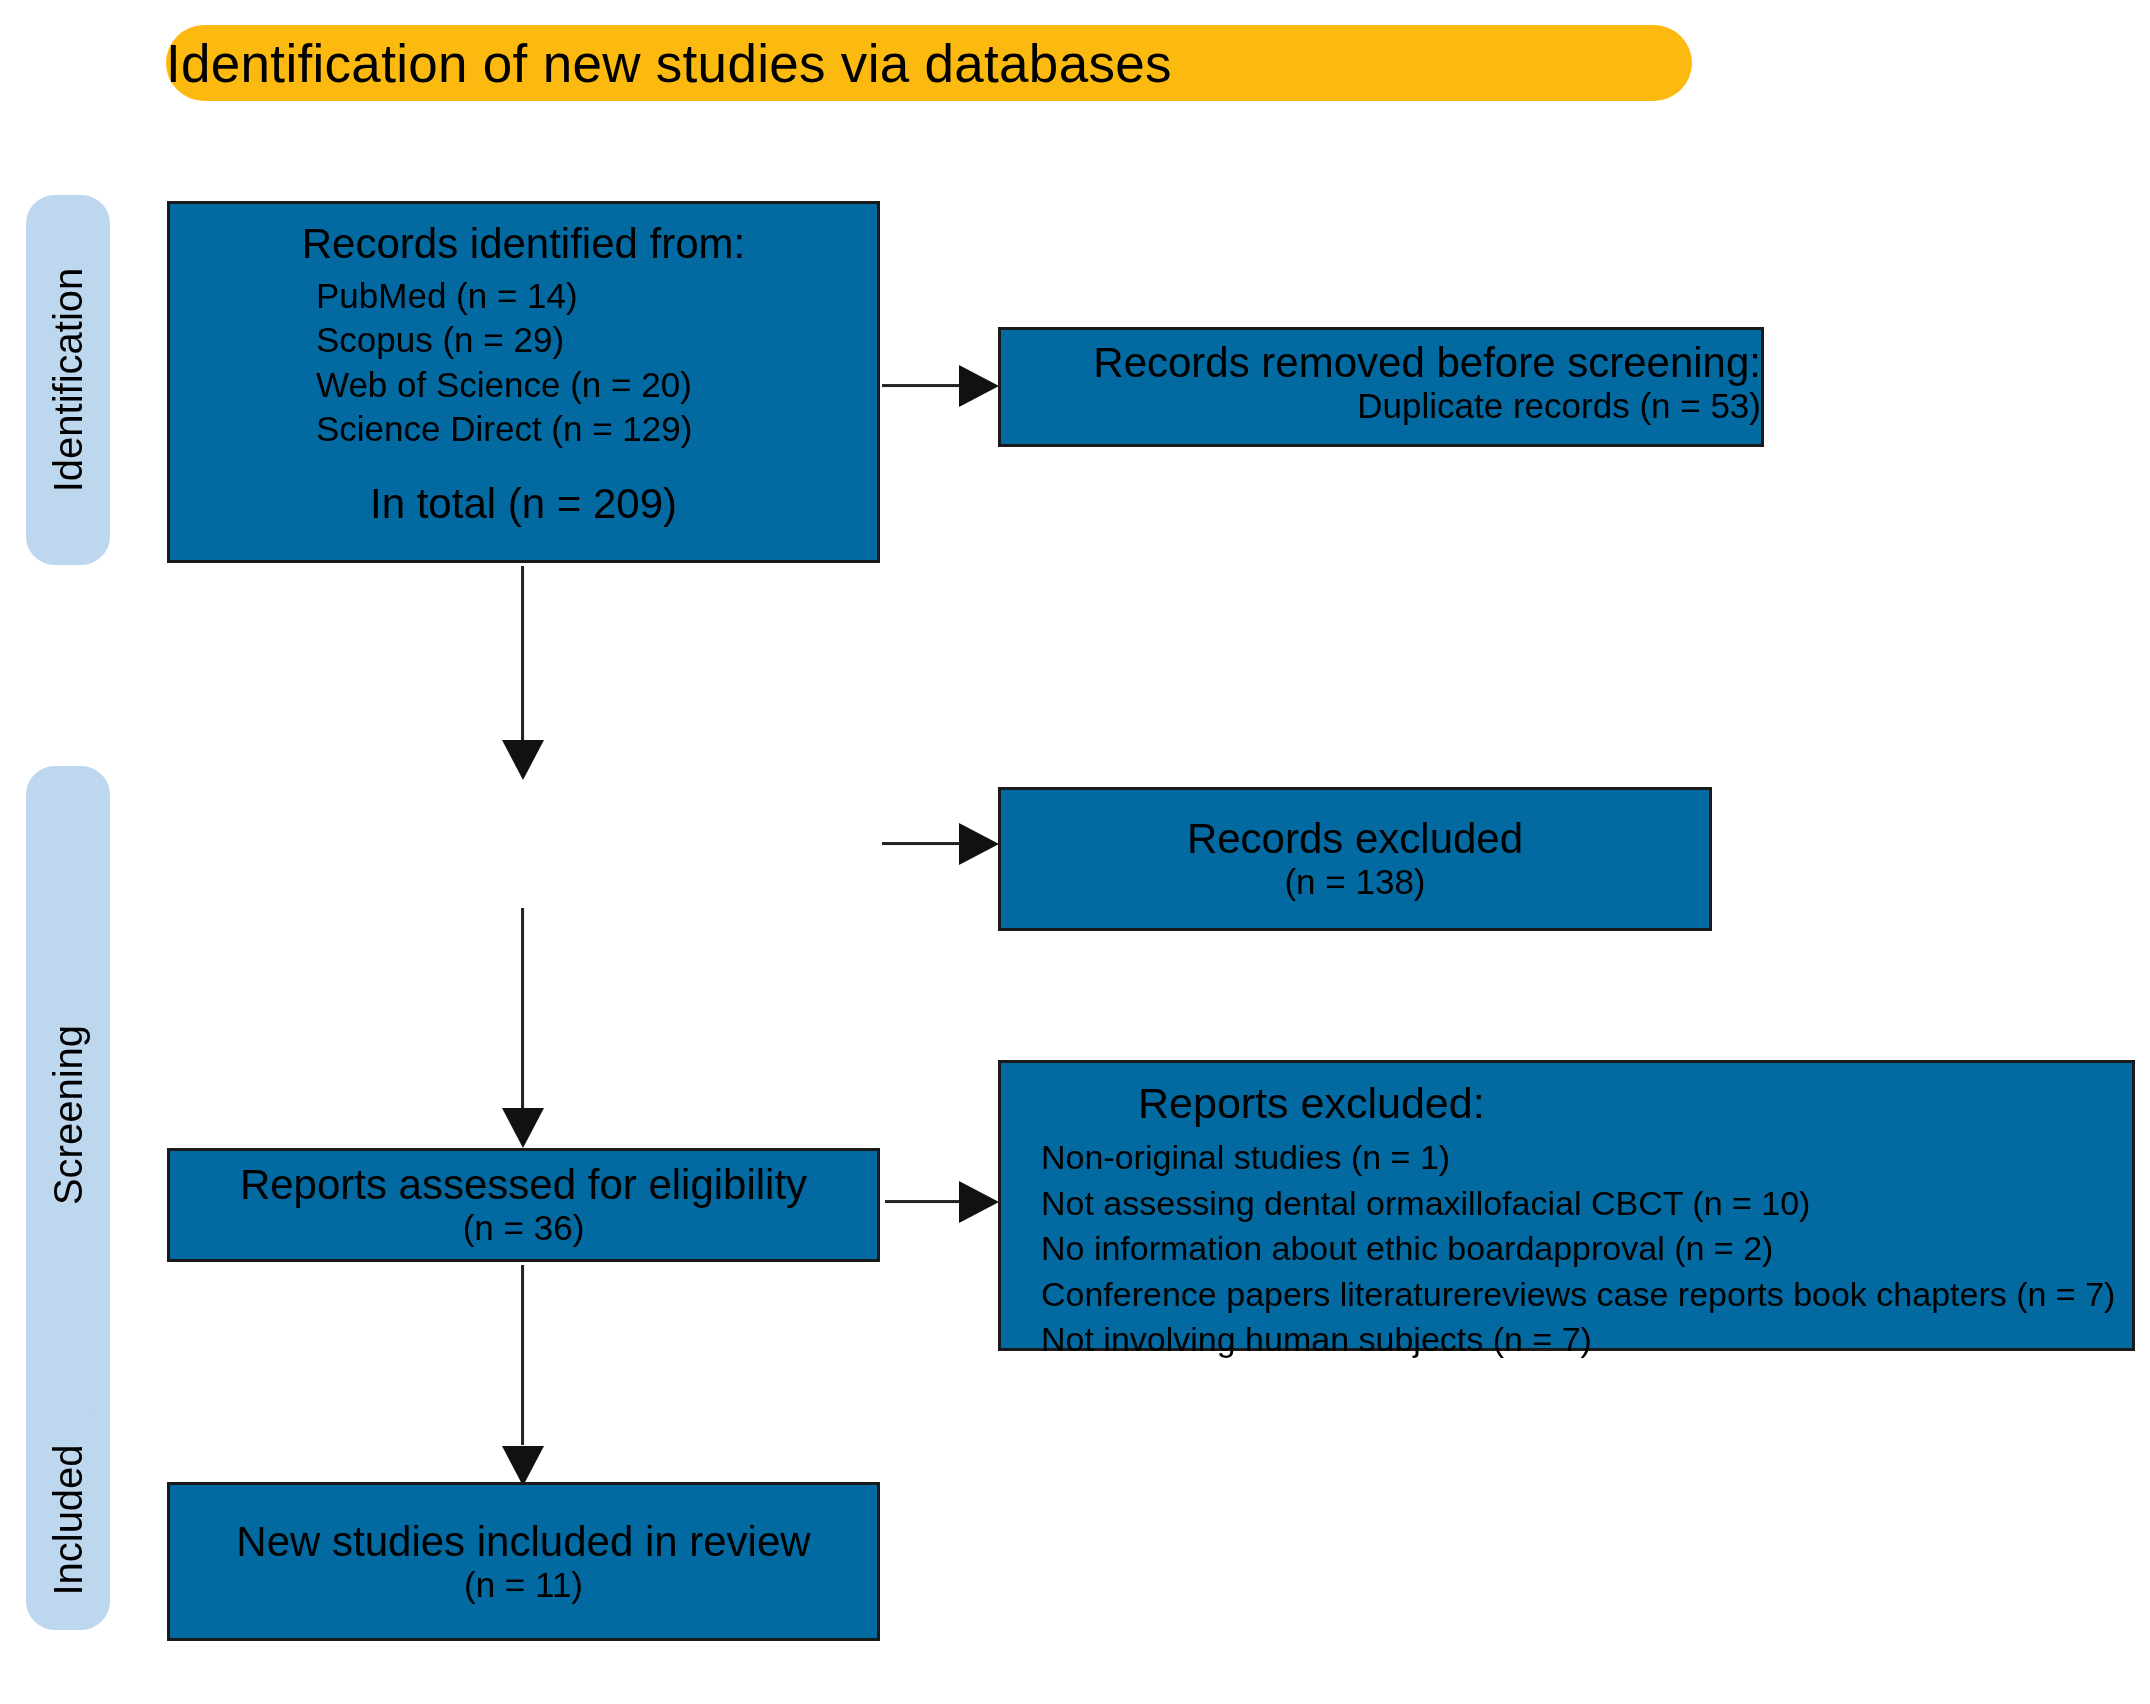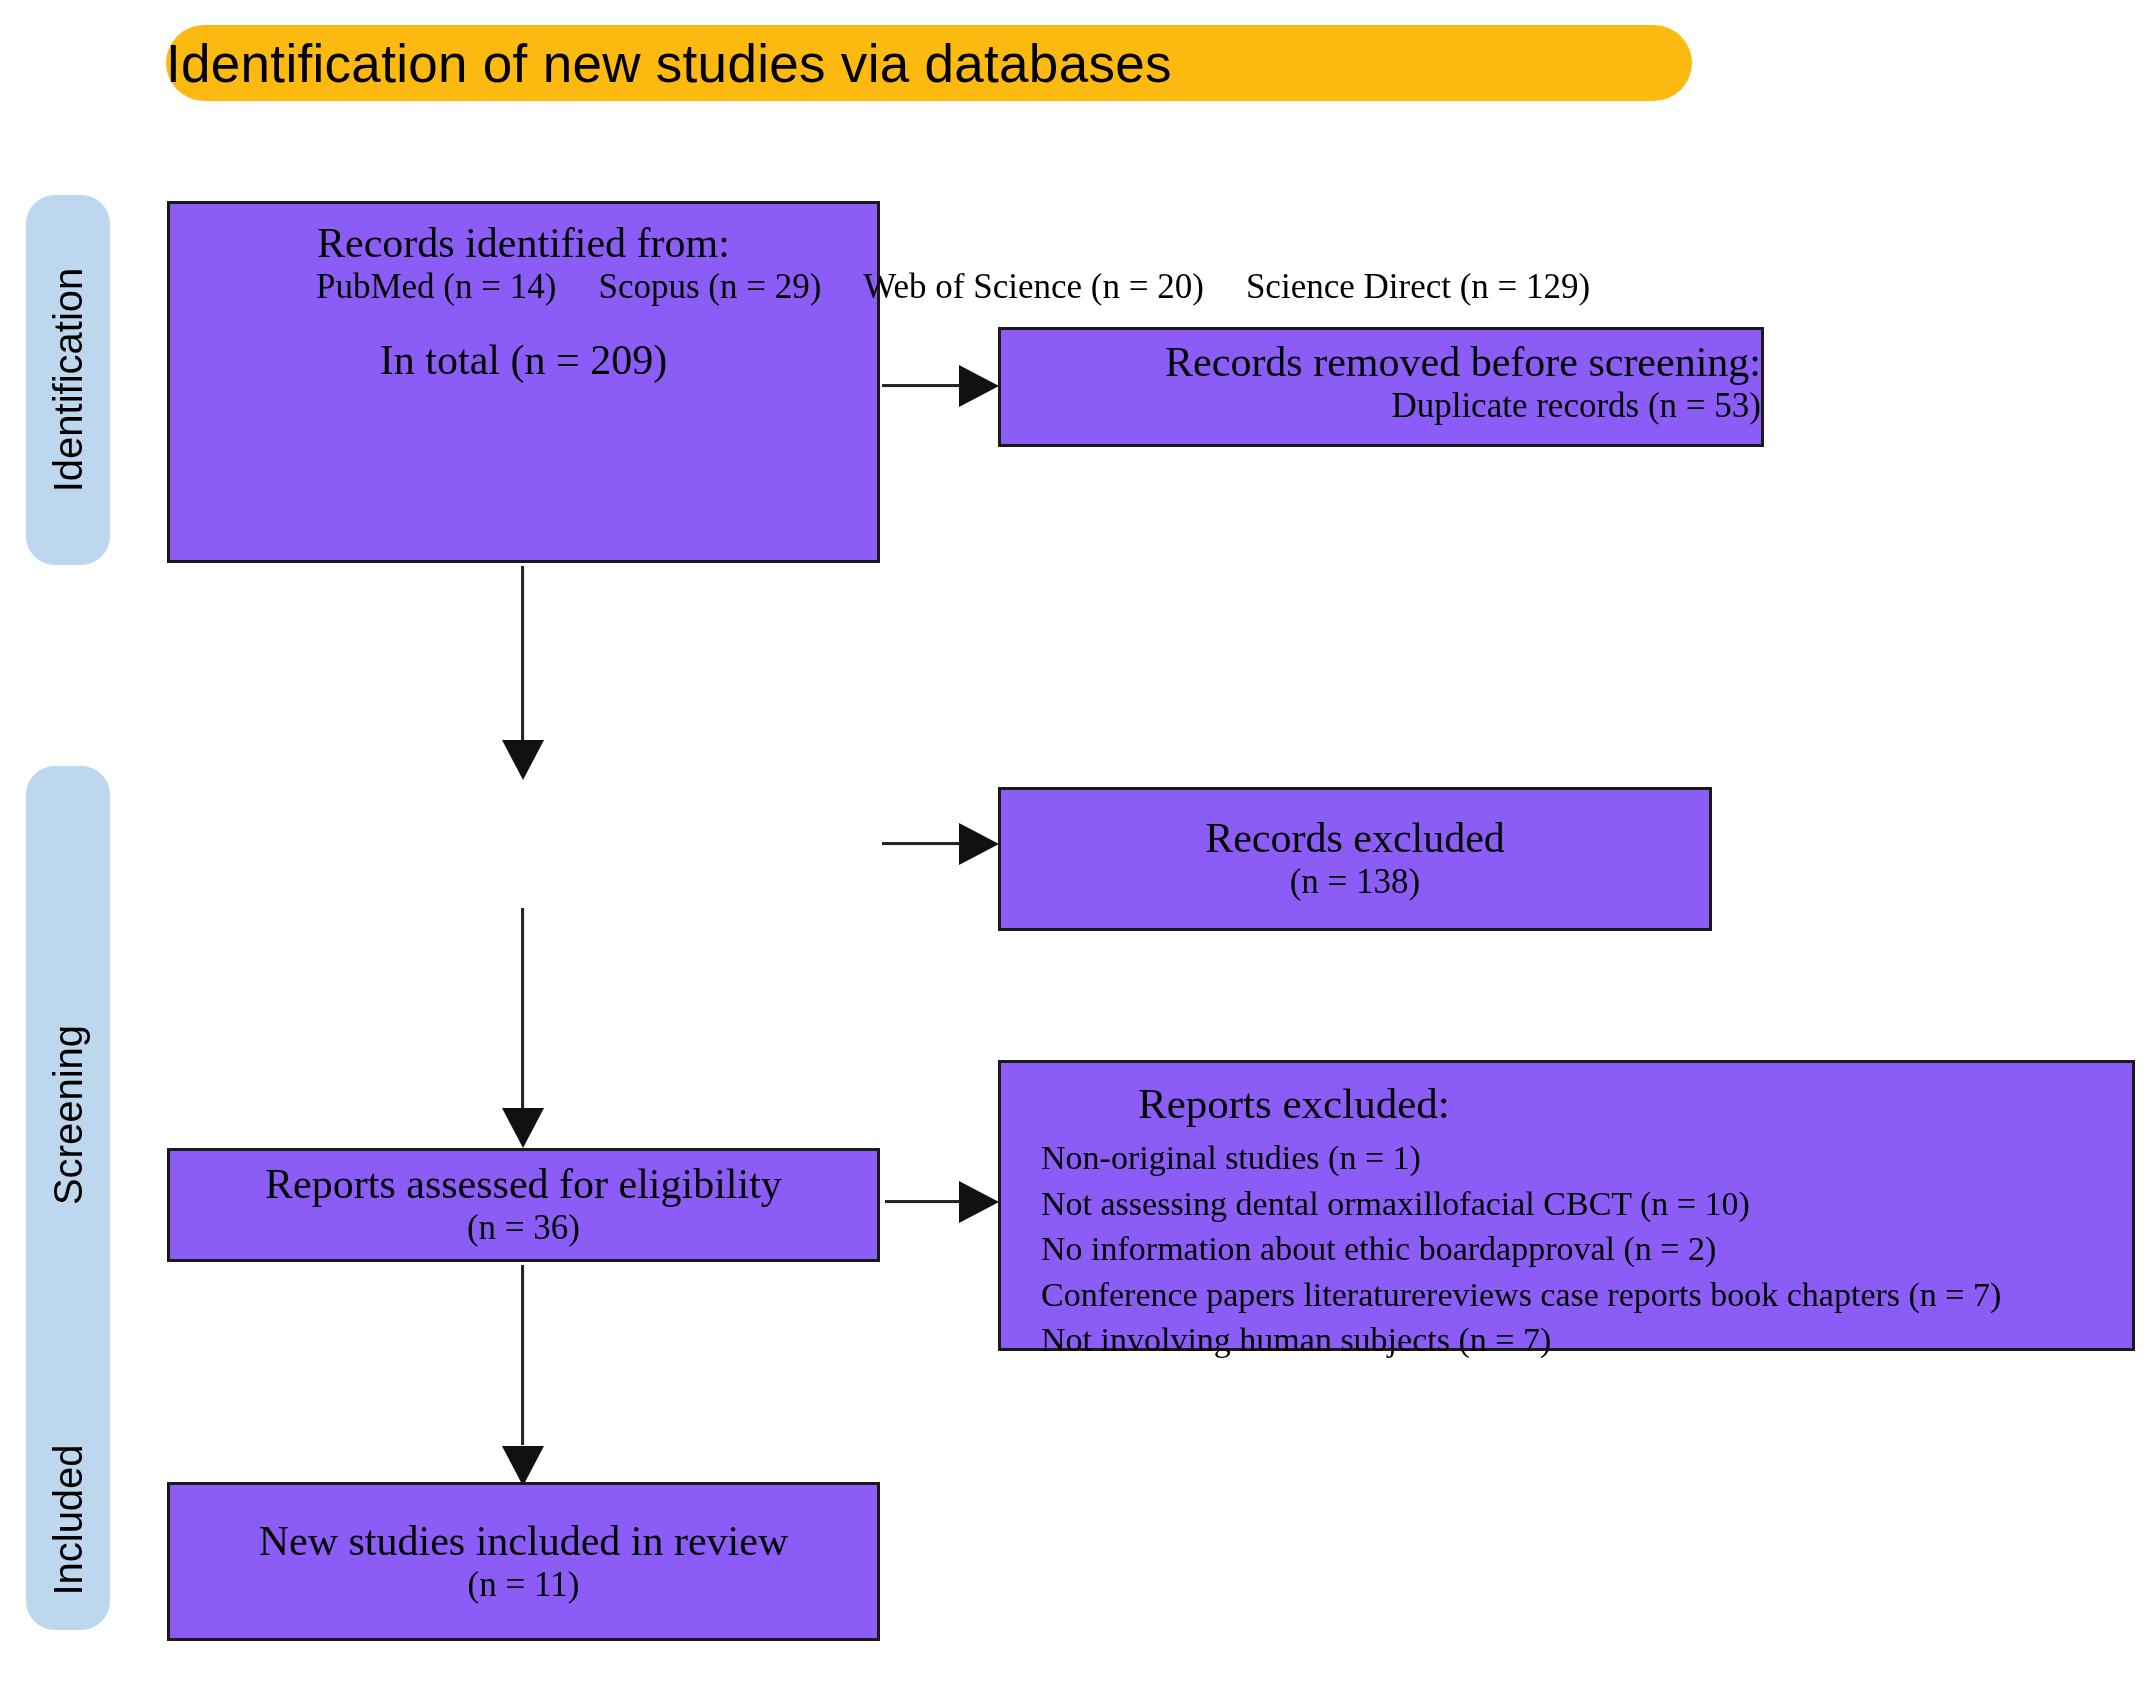--- a/index.html
+++ b/index.html
@@ -52,24 +52,23 @@
     transform: rotate(-90deg);
     white-space: nowrap;
     font-size: 40px;
     color: #000000;
     line-height: 1;
   }
 
   
   .flow-box {
     position: absolute;
-    background: #8b5cf6;
+    background: #0369a1;
     border: 3.2px solid #1a1a1a;
     box-sizing: border-box;
-    font-family: Liberation Serif, serif;
   }
   .box-inner {
     width: 100%;
     height: 100%;
     display: flex;
     flex-direction: column;
     box-sizing: border-box;
   }
   .box-center {
     align-items: center;
@@ -93,25 +92,25 @@
     white-space: nowrap;
   }
 
   
   #box-identified .box-inner {
     padding: 15.6px 0 11.7px 0;
     align-items: center;
     justify-content: flex-start;
   }
   #box-identified .db-list {
+    margin-top: 9px;
     align-self: flex-start;
     padding-left: 146px;
     display: flex;
-    flex-direction: row;
-    gap: 42px;
+    flex-direction: column;
   }
   #box-identified .db-list .line-sub { margin-bottom: 3.9px; }
   #box-identified .total-line { margin-top: 26px; }
 
   
   #box-removed .box-inner {
     align-items: flex-end;
     justify-content: center;
     padding-bottom: 9px;
   }

